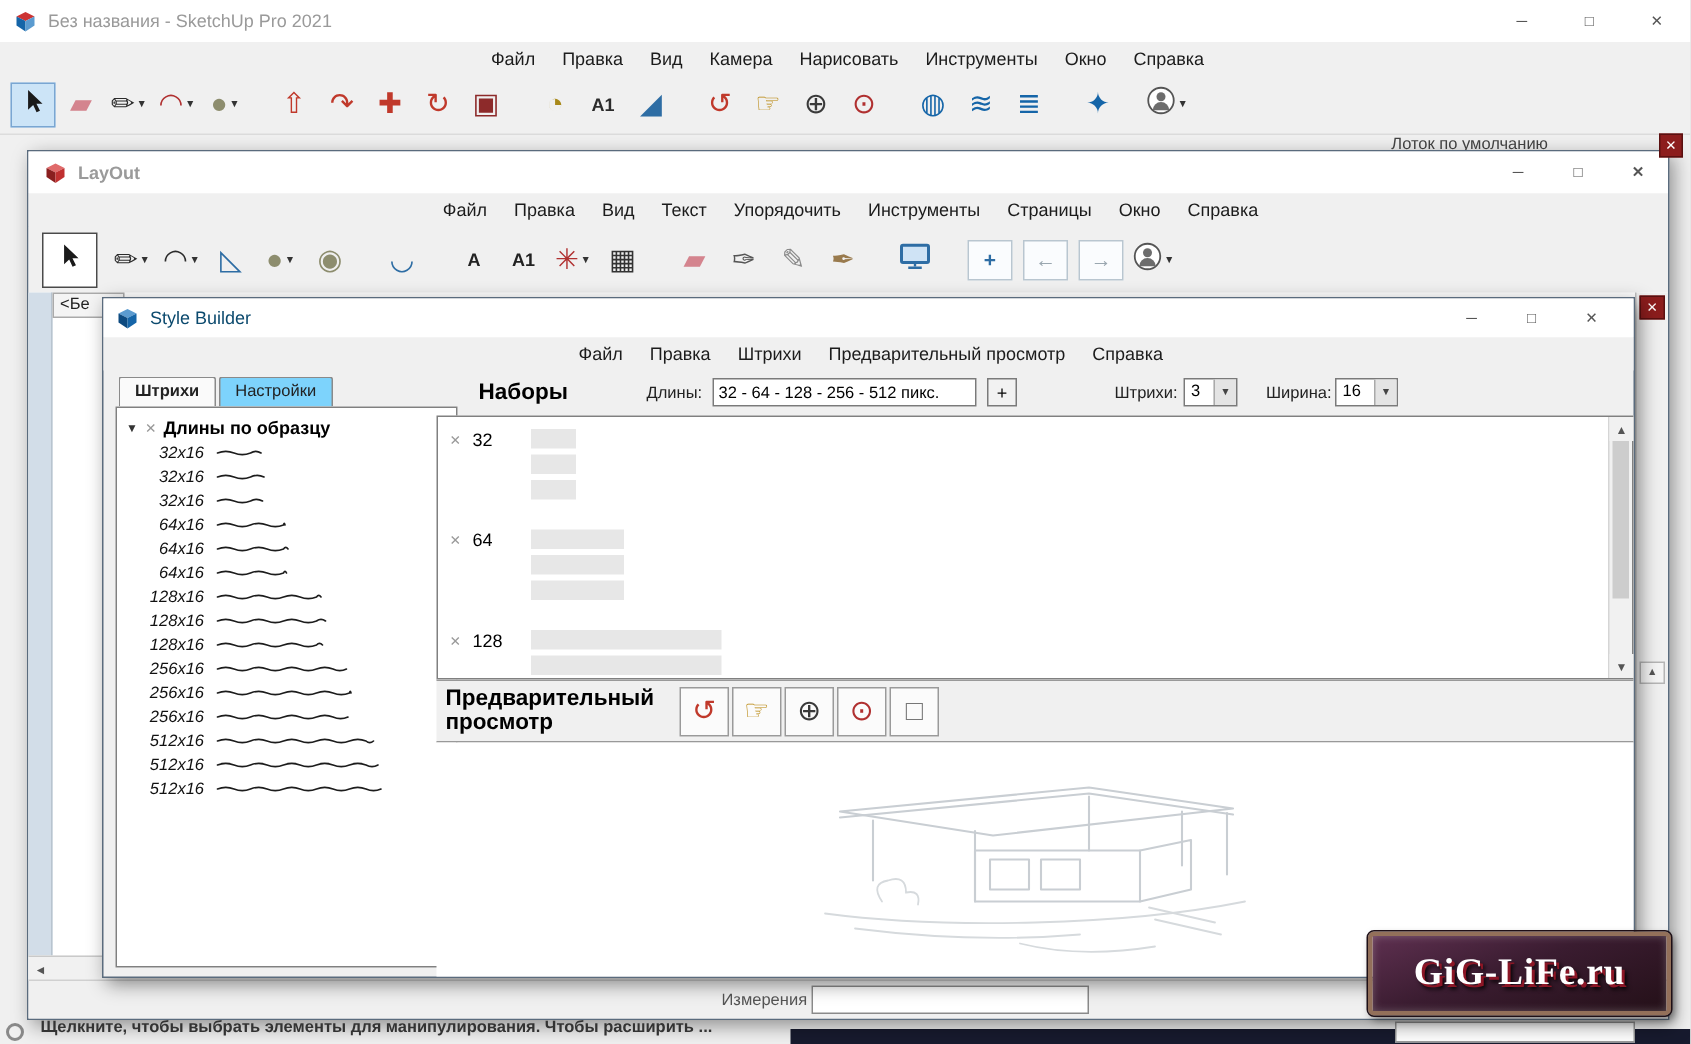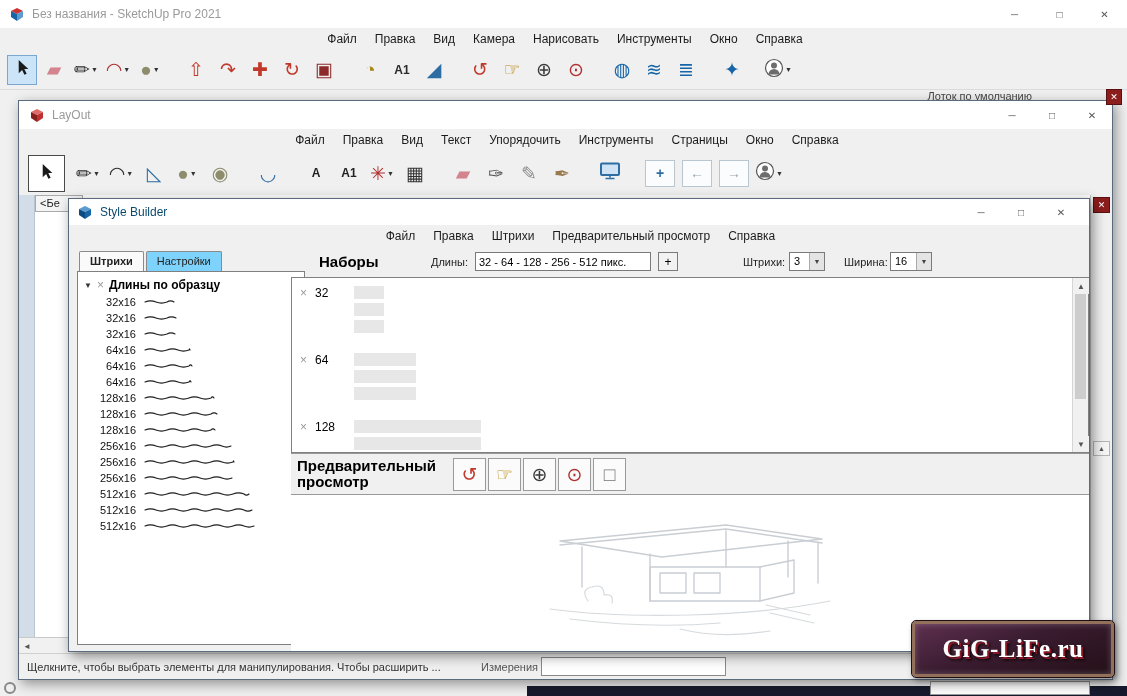--- a/index.html
+++ b/index.html
@@ -35,36 +35,36 @@
   #su-toolbar { height: 40px; padding-left: 7px; gap: 2px; border-bottom: 1px solid #dcdcdc; }
   #su-tray { position: absolute; top: 90px; left: 0; right: 0; height: 12px; overflow: hidden;
              font-size: 11px; color: #444; text-align: right; padding-right: 95px; background: #f0f0f0; }
   .red-x { background: #8c1d1d; border: 1px solid #5a1010; color: #fff; font-size: 9px;
            display: flex; align-items: center; justify-content: center; }
   #tray-close { position: absolute; top: 89px; right: 5px; width: 16px; height: 16px; z-index: 40; }
 
   
   #layout-window { position: absolute; left: 18px; top: 100px; width: 1095px; height: 580px;
                    background: #f0f0f0; border: 1px solid #5a6b7d; box-shadow: 3px 4px 12px rgba(0,0,0,.4); z-index: 5; }
-  #lo-titlebar { height: 28px; padding-left: 10px; }
+  #lo-titlebar { height: 28px; padding-left: 10px; font-weight: bold; }
   #lo-titlebar .win-btn { width: 40px; }
   #lo-toolbar { height: 44px; gap: 3px; padding-left: 9px; }
   #lo-content { position: absolute; top: 94px; left: 0; right: 0; bottom: 26px; background: #fff; }
   #lo-left-strip { position: absolute; left: 0; top: 0; width: 16px; bottom: 16px; background: #d2dde8; border-right: 1px solid #b8c4cf; }
   #lo-doc-tab { position: absolute; left: 16px; top: 0; height: 17px; width: 48px; background: #f4f4f4;
                 border: 1px solid #aaa; font-size: 11px; padding: 1px 4px; color: #222; overflow: hidden; }
   #lo-right-strip { position: absolute; right: 0; top: 0; width: 22px; bottom: 16px; background: #f0f0f0; border-left: 1px solid #c0c0c0; }
   #lo-panel-close { width: 17px; height: 16px; margin: 2px auto 0; }
   .mini-btn { position: absolute; top: 246px; left: 2px; width: 17px; height: 15px; background: #f5f5f5;
               border: 1px solid #b5b5b5; font-size: 7px; color: #555; display: flex; align-items: center; justify-content: center; }
   #lo-hscroll { position: absolute; left: 0; right: 22px; bottom: 0; height: 16px; background: #f1f1f1; border-top: 1px solid #c9c9c9; display: flex; }
   .scroll-btn { width: 16px; height: 16px; display: flex; align-items: center; justify-content: center; font-size: 8px; color: #555; background: #f1f1f1; }
   .htrack { flex: 1; }
   #lo-statusbar { position: absolute; left: 0; right: 0; bottom: 0; height: 26px; background: #f0f0f0; border-top: 1px solid #d0d0d0; font-size: 11px; color: #333; }
-  #lo-hint { position: absolute; left: 8px; top: 7px; }
+  #lo-hint { position: absolute; left: 8px; top: 25px; font-weight: bold; }
   #lo-measure-label { position: absolute; left: 462px; top: 7px; color: #555; }
   #lo-measure-input { position: absolute; left: 522px; top: 3px; width: 185px; height: 19px; border: 1px solid #8a8a8a; font-size: 11px; padding: 0 3px; background: #fff; }
   #lo-zoom-combo { position: absolute; left: 908px; top: 3px; width: 162px; height: 19px; background: #fff; border: 1px solid #8a8a8a; display: flex; justify-content: flex-end; }
 
   
   #sb-window { position: absolute; left: 68px; top: 198px; width: 1022px; height: 454px; background: #f0f0f0;
                border: 1px solid #5a6b7d; box-shadow: 3px 4px 12px rgba(0,0,0,.45); z-index: 10; }
   #sb-titlebar { height: 26px; padding-left: 8px; }
   #sb-titlebar .win-btn { width: 40px; }
   #sb-titlebar .win-controls { margin-right: 8px; }
@@ -74,21 +74,21 @@
   #sb-tabs { display: flex; height: 20px; padding-left: 2px; }
   .sb-tab { font-size: 11px; padding: 3px 10px 2px; border: 1px solid #8a8a8a; border-bottom: none;
             background: #7dd3fc; color: #222; border-radius: 2px 2px 0 0; margin-right: 2px; }
   .sb-tab.active { background: #fafafa; font-weight: bold; }
   #stroke-list { position: absolute; left: 0; right: 0; top: 20px; bottom: 0; background: #fff; border: 1px solid #808080; padding-top: 4px; overflow: hidden; }
   .tree-header { display: flex; align-items: center; gap: 5px; padding-left: 6px; height: 18px; }
   .tree-caret { font-size: 8px; color: #333; }
   .tree-x { color: #999; font-size: 12px; }
   .tree-title { font-weight: bold; font-size: 12px; }
   .stroke-row { display: flex; align-items: center; height: 16px; padding-left: 16px; }
-  .stroke-label { width: 50px; text-align: right; font-size: 11px; color: #111; padding-right: 8px; white-space: nowrap; }
+  .stroke-label { width: 50px; text-align: right; font-size: 11px; color: #111; padding-right: 8px; white-space: nowrap; font-style: italic; }
   .stroke-line { display: flex; align-items: center; }
 
   #sb-right { position: absolute; left: 222px; top: 0; right: 0; bottom: 0; }
   #sets-header { position: absolute; left: 0; right: 0; top: 0; height: 30px; }
   #sets-title { position: absolute; left: 8px; top: 6px; font-size: 15px; font-weight: bold; margin-left: 20px; }
   .ctl-label { font-size: 11px; color: #222; }
   #len-label { position: absolute; left: 140px; top: 9px; }
   #len-input { position: absolute; left: 184px; top: 5px; width: 176px; height: 19px; font-size: 11px; border: 1px solid #7a7a7a; padding: 0 3px; background: #fff; }
   #len-add { position: absolute; left: 367px; top: 5px; width: 20px; height: 19px; border: 1px solid #7a7a7a; background: #f2f2f2;
              display: flex; align-items: center; justify-content: center; font-size: 12px; }

